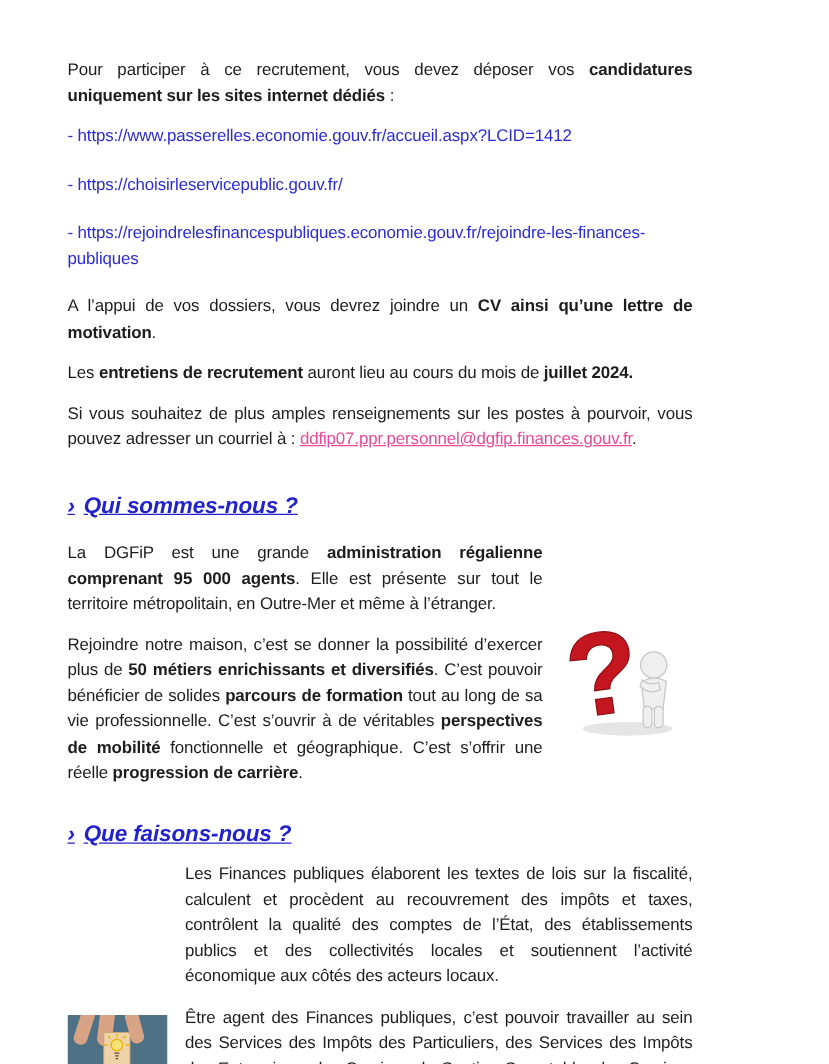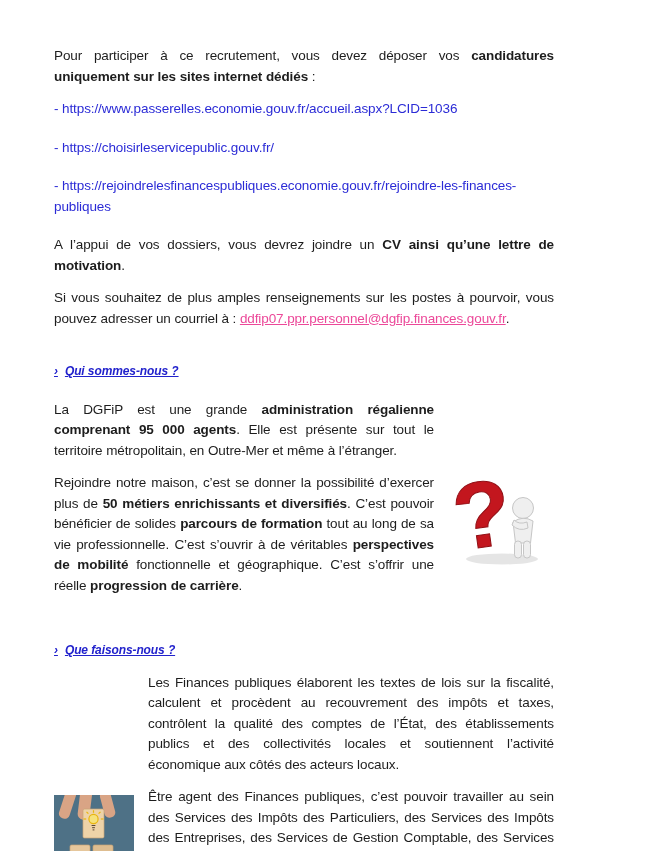--- a/index.html
+++ b/index.html
@@ -18,52 +18,53 @@
   }
   .para{margin:0 0 12px 0;text-align:justify;}
   .para b{font-weight:bold;}
   .links{margin:8px 0 14px 0;}
   .link-line{margin:0 0 18px 0;text-align:left;overflow-wrap:break-word;}
   .link-line .dash,.link-line .url{color:#2b2bd6;}
   .link-line .url{text-decoration:none;cursor:pointer;}
   .email{color:#ec4899;text-decoration:underline;cursor:pointer;}
   .heading{
     color:#2222cc;
-    font-size:12px;
+    font-size:18px;
     font-weight:bold;
     font-style:italic;
     text-decoration:underline;
     margin:32px 0 18px 0;
   }
   .heading .chev{margin-right:7px;font-style:italic;}
   .heading.h2b{margin:28px 0 12px 0;}
   .row-who{display:flex;align-items:center;}
   .who-text{flex:1 1 auto;padding-right:16px;}
-  .who-text .para:last-child{margin-bottom:16px;}
+  .who-text .para:last-child{margin-bottom:0;}
   .qimg{flex:0 0 104px;margin-top:30px;}
   .row-what{display:flex;align-items:flex-end;}
   .photo{flex:0 0 80px;margin:34px 14px 0 0;}
   .what-text{flex:1 1 auto;}
   .what-text .para:last-child{margin-bottom:0;margin-top:12px;}
 </style>
 </head>
 <body>
 
 <div class="page">
 
   <p class="para"><span>Pour participer à ce recrutement, vous devez déposer vos </span><b>candidatures uniquement sur les sites internet dédiés</b><span> :</span></p>
 
   <div class="links">
-    <p class="link-line"><span class="dash">- </span><a class="url">https://www.passerelles.economie.gouv.fr/accueil.aspx?LCID=1036</a></p>
+    <p class="link-line"><span class="dash">- </span><a class="url">https://www.passerelles.economie.gouv.fr/accueil.aspx?LCID=1412</a></p>
     <p class="link-line"><span class="dash">- </span><a class="url">https://choisirleservicepublic.gouv.fr/</a></p>
     <p class="link-line"><span class="dash">- </span><a class="url">https://rejoindrelesfinancespubliques.economie.gouv.fr/rejoindre-les-finances-publiques</a></p>
   </div>
 
   <p class="para"><span>A l’appui de vos dossiers, vous devrez joindre un </span><b>CV ainsi qu’une lettre de motivation</b><span>.</span></p>
 
+  <p class="para"><span>Les </span><b>entretiens de recrutement</b><span> auront lieu au cours du mois de </span><b>juillet 2024.</b></p>
 
   <p class="para"><span>Si vous souhaitez de plus amples renseignements sur les postes à pourvoir, vous pouvez adresser un courriel à : </span><a class="email">ddfip07.ppr.personnel@dgfip.finances.gouv.fr</a><span>.</span></p>
 
   <h2 class="heading"><span class="chev">›</span><span>Qui sommes-nous ?</span></h2>
 
   <div class="row-who">
     <div class="who-text">
       <p class="para"><span>La DGFiP est une grande </span><b>administration régalienne comprenant 95 000 agents</b><span>. Elle est présente sur tout le territoire métropolitain, en Outre-Mer et même à l’étranger.</span></p>
       <p class="para"><span>Rejoindre notre maison, c’est se donner la possibilité d’exercer plus de </span><b>50 métiers enrichissants et diversifiés</b><span>. C’est pouvoir bénéficier de solides </span><b>parcours de formation</b><span> tout au long de sa vie professionnelle. C’est s’ouvrir à de véritables </span><b>perspectives de mobilité</b><span> fonctionnelle et géographique. C’est s’offrir une réelle </span><b>progression de carrière</b><span>.</span></p>
     </div>

